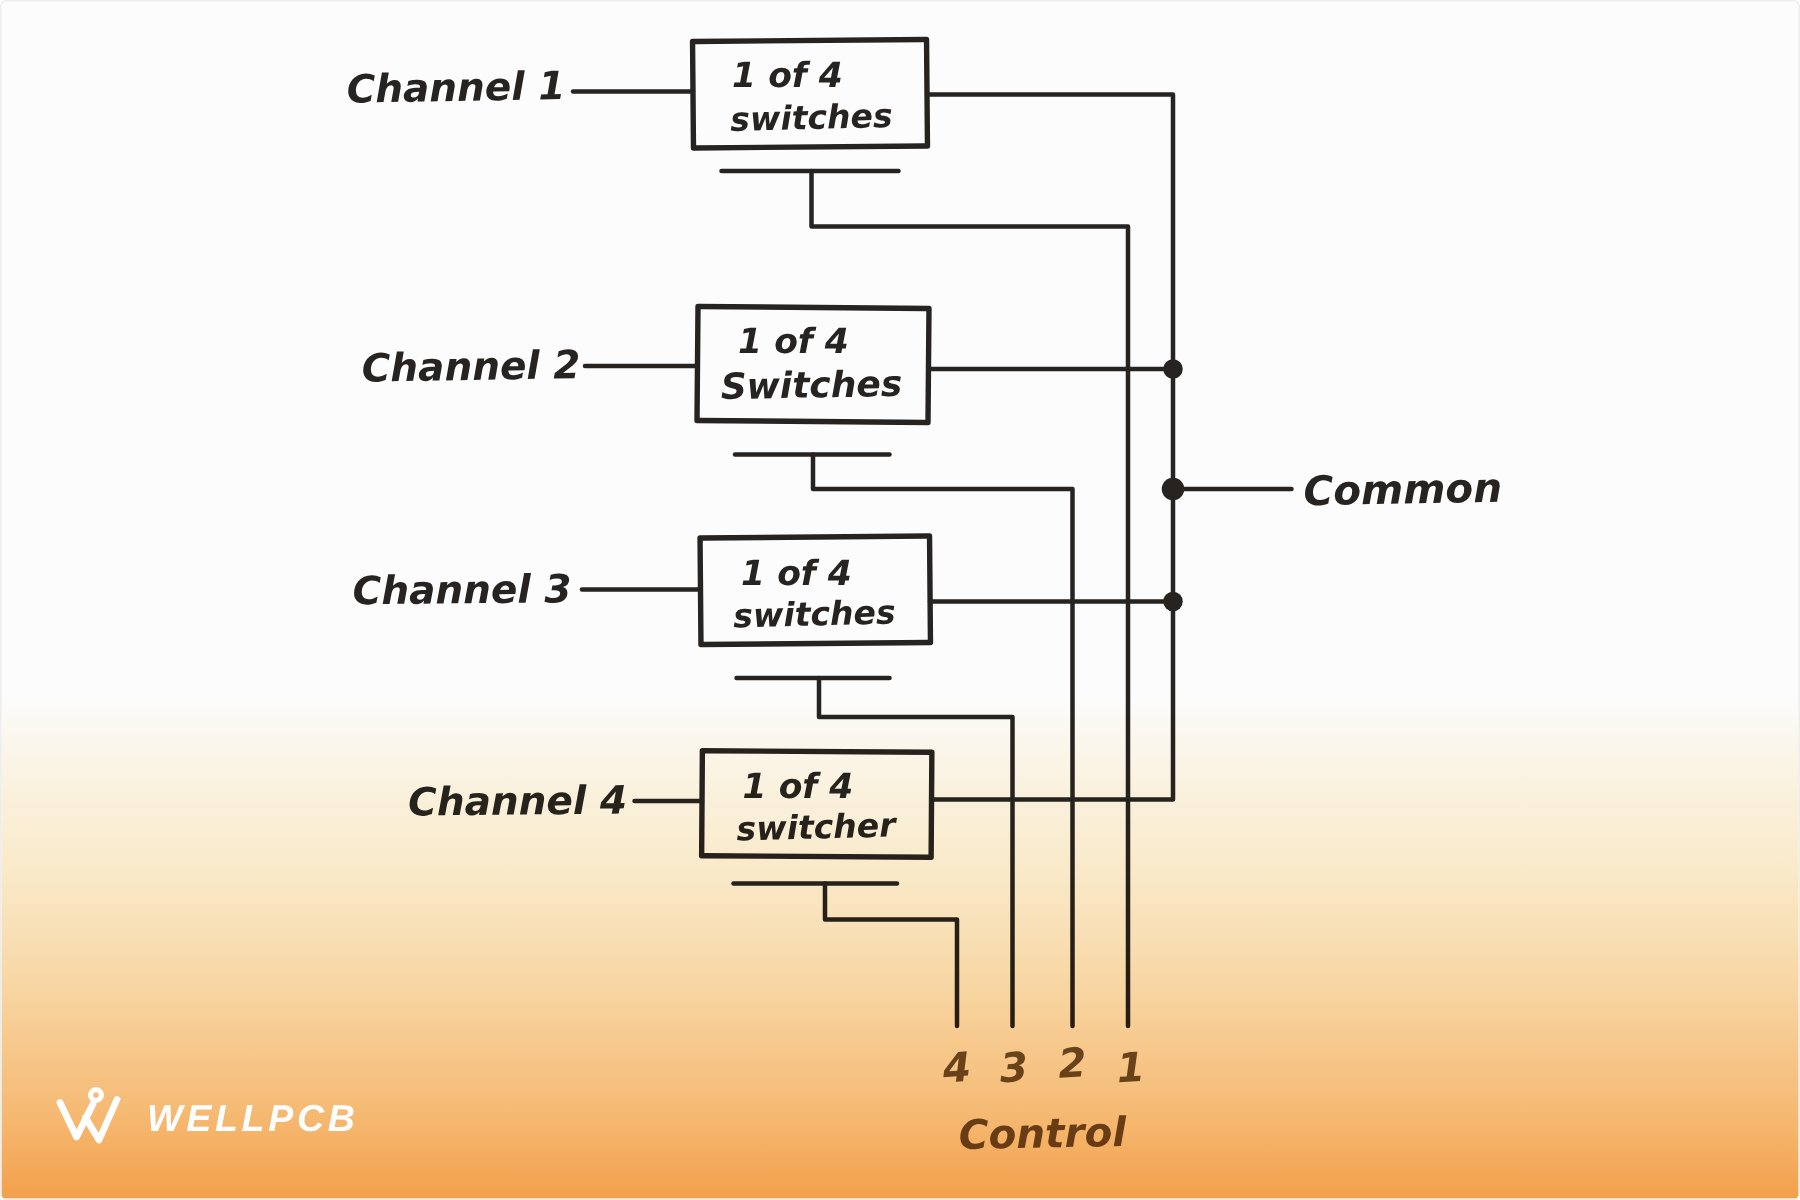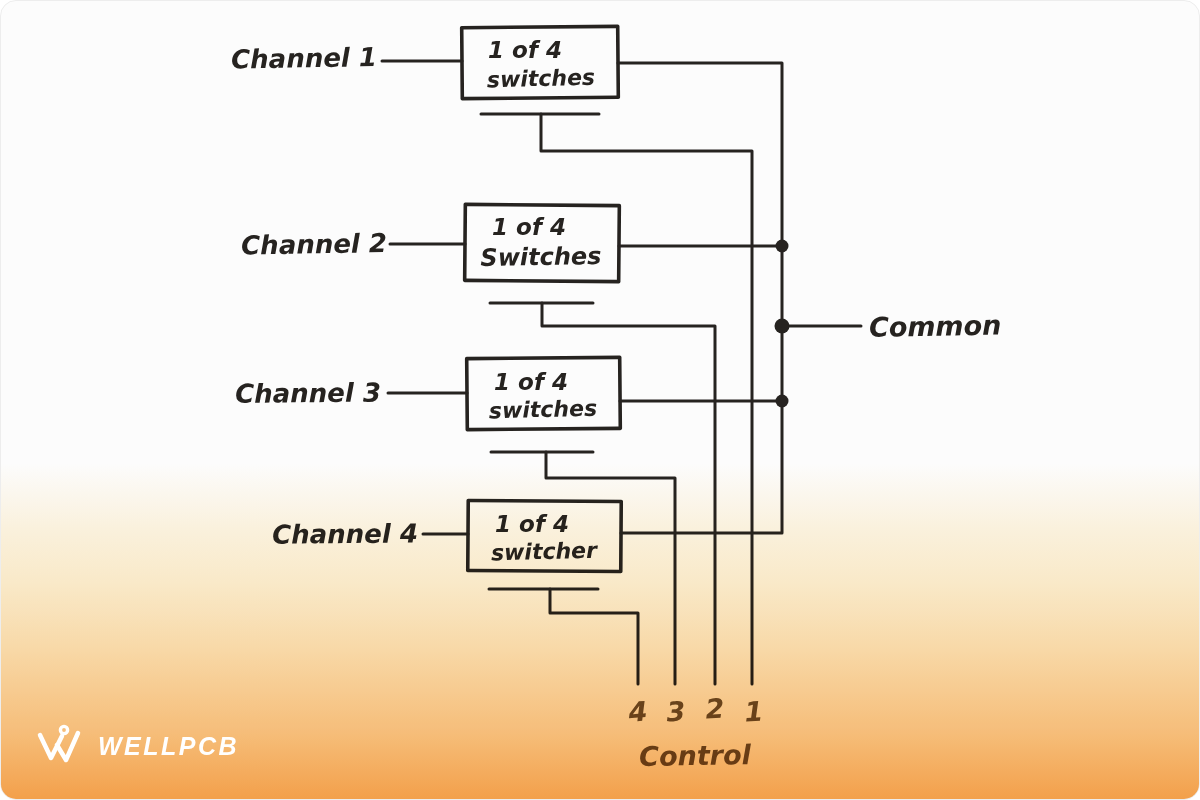--- a/index.html
+++ b/index.html
@@ -8,21 +8,21 @@
     background: #ffffff;
     width: 1200px;
     height: 800px;
     font-family: "DejaVu Sans", sans-serif;
   }
   .card {
     position: relative;
     width: 1198px;
     height: 798px;
     border: 1px solid #ededed;
-    border-radius: 16px;
+    border-radius: 4px;
     background: #fcfcfc;
     overflow: hidden;
   }
   .diagram-svg {
     position: absolute;
     left: 0;
     top: 0;
     width: 1198px;
     height: 798px;
     z-index: 1;

